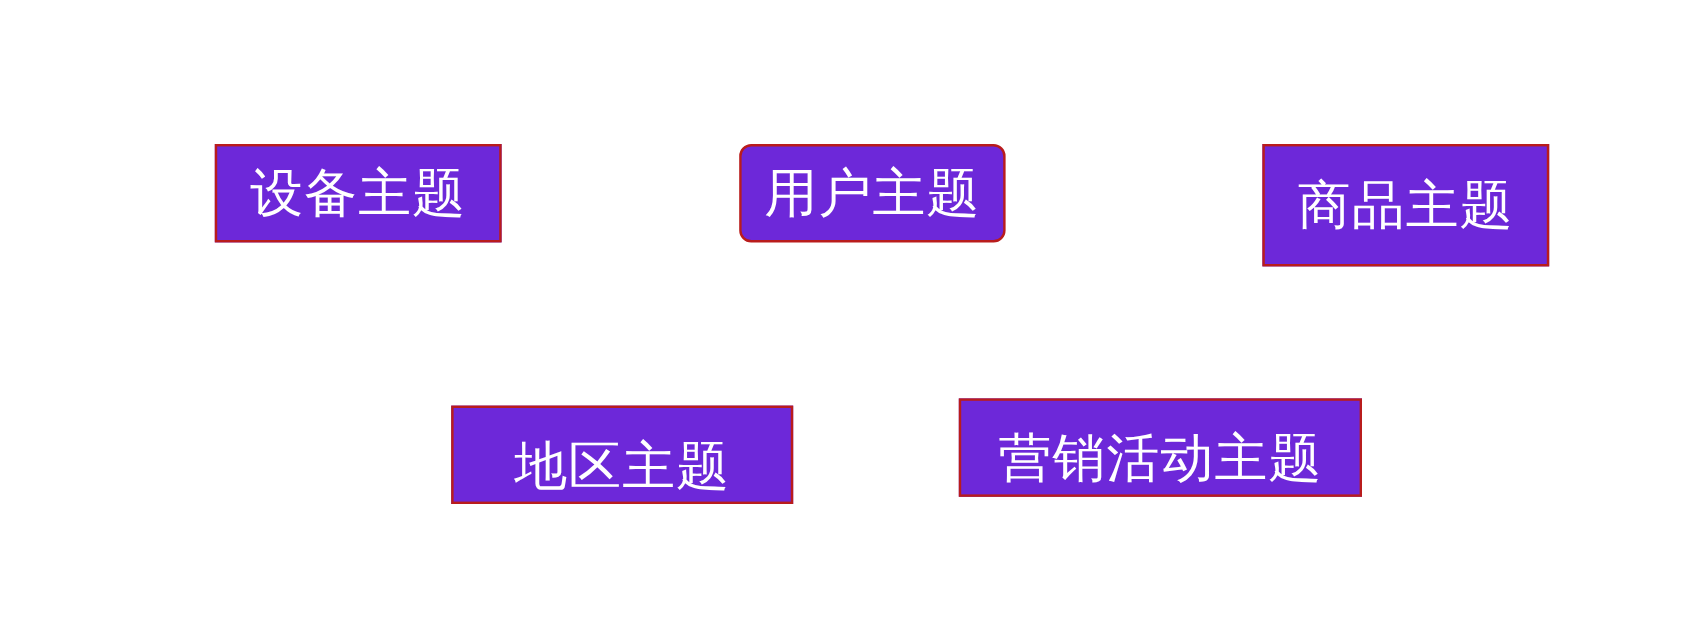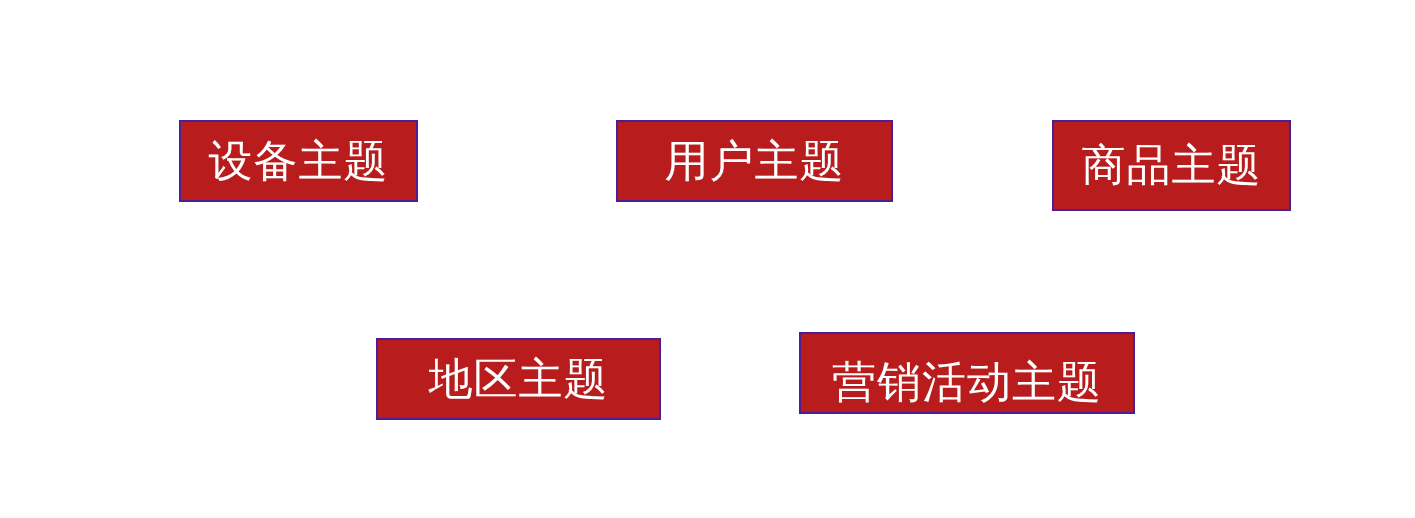--- a/index.html
+++ b/index.html
@@ -4,43 +4,43 @@
 <style>
   html, body { margin: 0; padding: 0; }
   body {
     width: 1415px; height: 518px; background: #ffffff;
     position: relative; overflow: hidden;
     font-family: "DejaVu Sans", "Liberation Sans", sans-serif;
   }
   .topic-box {
     position: absolute;
     box-sizing: border-box;
-    background: #b91c1c;
-    border: 2px solid #4c1d95;
+    background: #6d28d9;
+    border: 2px solid #b91c1c;
     color: #ffffff;
     display: flex; align-items: center; justify-content: center;
     font-size: 44px;
     letter-spacing: 1px;
     white-space: nowrap;
   }
 </style>
 </head>
 <body>
 
 <div class="topic-box" style="left:179px;top:120px;width:239px;height:82px;">
   <span>设备主题</span>
 </div>
 
-<div class="topic-box" style="left:616px;top:120px;width:277px;height:82px;">
+<div class="topic-box" style="left:616px;top:120px;width:222px;height:82px;border-radius:10px;">
   <span>用户主题</span>
 </div>
 
-<div class="topic-box" style="left:1052px;top:120px;width:239px;height:91px;justify-content:center;">
+<div class="topic-box" style="left:1052px;top:120px;width:239px;height:102px;justify-content:center;">
   <span>商品主题</span>
 </div>
 
-<div class="topic-box" style="left:376px;top:338px;width:285px;height:82px;">
+<div class="topic-box" style="left:376px;top:338px;width:285px;height:82px;align-items:flex-end;">
   <span>地区主题</span>
 </div>
 
 <div class="topic-box" style="left:799px;top:332px;width:336px;height:82px;align-items:flex-end;">
   <span>营销活动主题</span>
 </div>
 
 </body></html>

